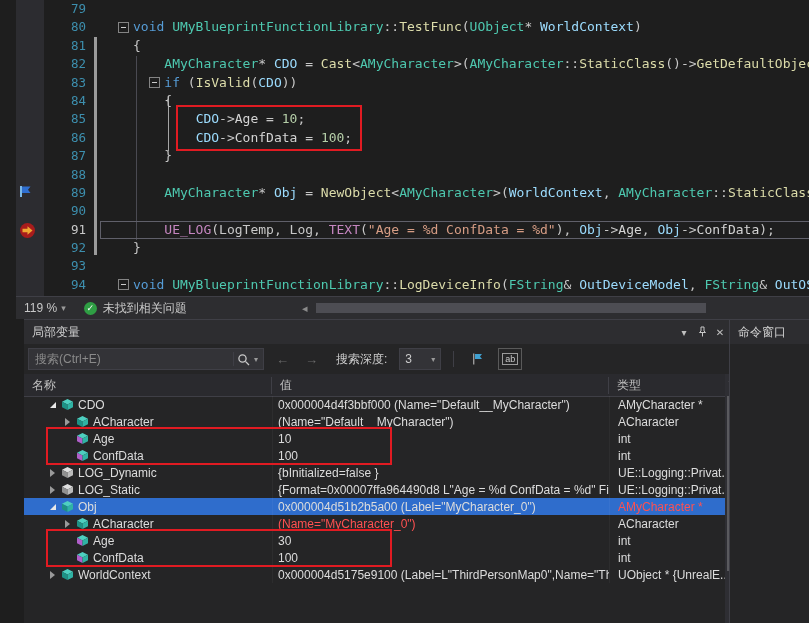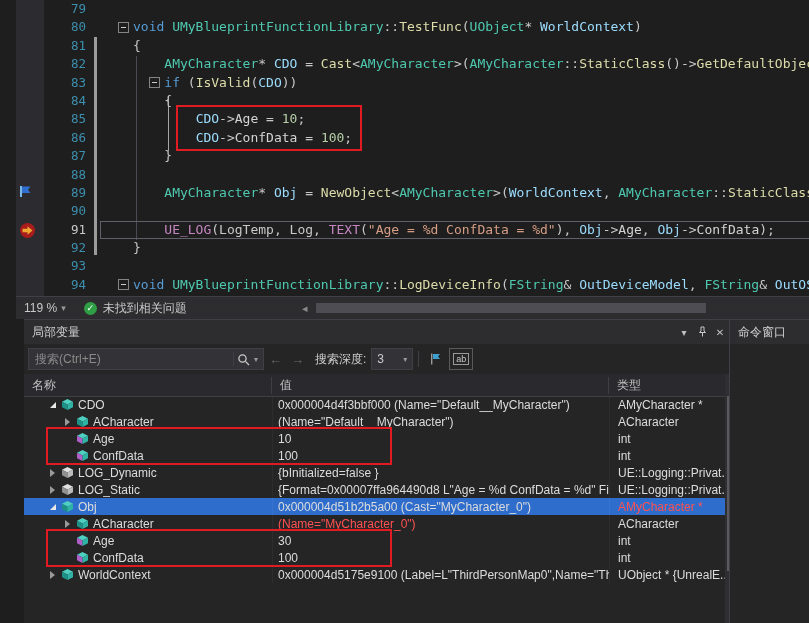--- a/index.html
+++ b/index.html
@@ -42,21 +42,21 @@
   .hthumb{position:absolute;left:14px;top:2px;width:390px;height:10px;background:#4d4d53;}
 
   
   .locals{position:absolute;left:8px;top:319px;width:713px;height:304px;
     background:var(--panel-bg,#252526);border-top:1px solid var(--accent-border,#3f3f46);
     box-sizing:border-box;color:#ccc;}
   .ptitle{height:24px;background:var(--titlebar-bg,#2d2d30);display:flex;align-items:center;
     padding:0 8px;font-size:12px;}
   .ptitle .title{flex:1;color:#d0d0d0;}
   .ticon{width:18px;text-align:center;color:#c0c0c0;font-size:10px;}
-  .toolbar{height:30px;display:flex;align-items:center;padding:0 4px;gap:1px;}
+  .toolbar{height:30px;display:flex;align-items:center;padding:0 4px;gap:8px;}
   .searchbox{width:236px;height:22px;background:#333337;border:1px solid var(--accent-border,#3f3f46);
     display:flex;align-items:center;box-sizing:border-box;}
   .searchbox input{flex:1;min-width:0;background:transparent;border:0;outline:0;color:#ccc;
     font-size:12px;padding:0 6px;font-family:inherit;}
   .searchbox input::placeholder{color:#8a8a8a;}
   .sdiv{width:1px;height:14px;background:#3f3f46;}
   .mag{padding:0 3px;display:flex;align-items:center;}
   .sbchev{font-size:8px;color:#9a9a9a;padding:0 5px 0 1px;}
   .navarrow{color:#6a6a6a;font-size:13px;padding:0 4px;}
   .depth-label{font-size:12px;color:#ccc;margin-left:6px;}
@@ -308,21 +308,21 @@
             </span>
             <span class="vicon">
               <svg width="13" height="13" viewBox="0 0 13 13">
                 <polygon points="6.5,1 12,3.8 6.5,6.6 1,3.8" fill="#4ecfc0"></polygon>
                 <polygon points="1,3.8 6.5,6.6 6.5,12 1,9.2" fill="#1d9185"></polygon>
                 <polygon points="12,3.8 6.5,6.6 6.5,12 12,9.2" fill="#2fb3a4"></polygon>
               </svg>
             </span>
             <span class="lbl">Obj</span>
           </div>
-          <div class="cell cval">0x000004d51b2b5a00 (Cast="MyCharacter_0")</div>
+          <div class="cell cval">0x000004d51b2b5a00 (Label="MyCharacter_0")</div>
           <div class="cell ctype red">AMyCharacter *</div>
         </div>
         <div class="lrow">
           <div class="cell cname" style="padding-left: 37px;">
             <span class="expander">
               <span class="exp-right"></span>
             </span>
             <span class="vicon">
               <svg width="13" height="13" viewBox="0 0 13 13">
                 <polygon points="6.5,1 12,3.8 6.5,6.6 1,3.8" fill="#4ecfc0"></polygon>

